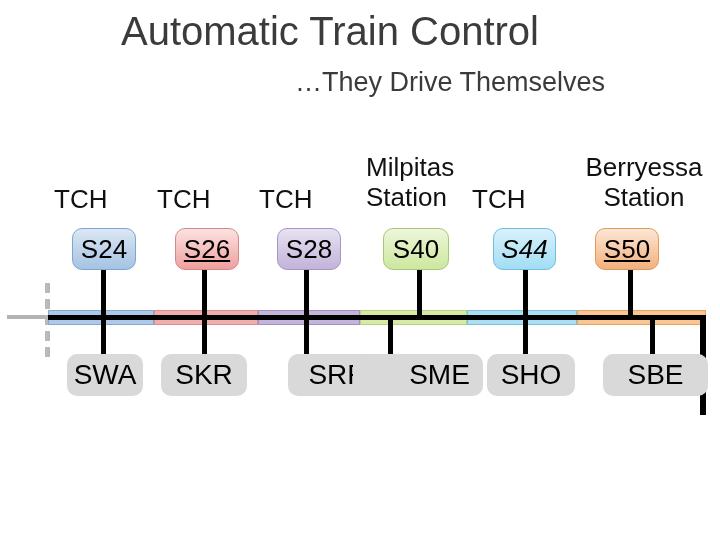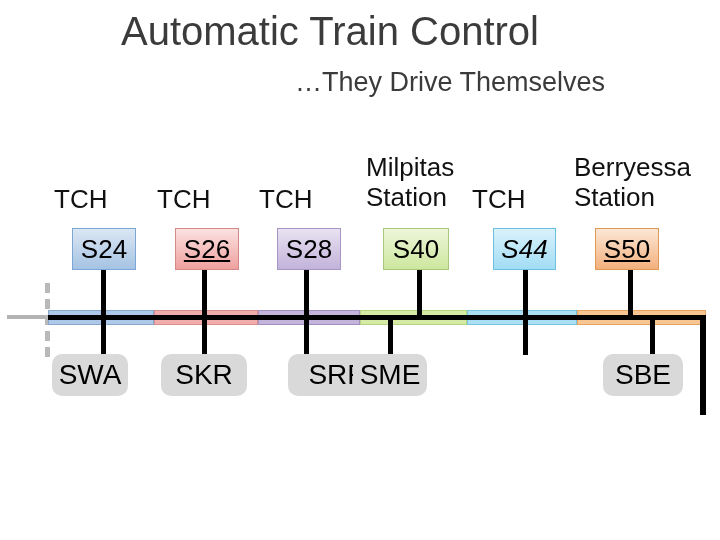--- a/index.html
+++ b/index.html
@@ -17,24 +17,24 @@
     left:180px;top:66px;width:540px;text-align:center;
     font-size:27px;line-height:32px;color:#3b3b3b;white-space:nowrap;
   }
   
   .lbl{font-size:26px;line-height:30px;color:#111;text-align:left;}
   .tch1{left:54px;top:184px;width:100px;}
   .tch2{left:157px;top:184px;width:100px;}
   .tch3{left:259px;top:184px;width:100px;}
   .tch4{left:472px;top:184px;width:100px;}
   .milpitas{left:366px;top:152px;width:115px;text-align:left;}
-  .berryessa{left:574px;top:152px;width:140px;text-align:left;}
+  .berryessa{left:574px;top:152px;width:140px;text-align:center;}
   
   .sbox{
-    top:228px;height:40px;border-radius:0;border:1.5px solid;
+    top:228px;height:40px;border-radius:10px;border:1.5px solid;
     font-size:26px;line-height:40px;text-align:center;color:#000;z-index:5;
   }
   .s24{left:72px;width:62px;background:linear-gradient(180deg,#dbe7f3,#a5c3e3);border-color:#7ea6d4;}
   .s26{left:175px;width:62px;background:linear-gradient(180deg,#fbe2e1,#efa09e);border-color:#d18a88;text-decoration:underline;}
   .s28{left:277px;width:62px;background:linear-gradient(180deg,#e8e2f1,#c2b3da);border-color:#a795c5;}
   .s40{left:383px;width:64px;background:linear-gradient(180deg,#edf6da,#cde79e);border-color:#a9c77b;}
   .s44{left:493px;width:61px;background:linear-gradient(180deg,#d9f1fb,#a2ddf4);border-color:#6dbfdf;font-style:italic;}
   .s50{left:595px;width:62px;background:linear-gradient(180deg,#fce7d5,#f3b07d);border-color:#df9a58;text-decoration:underline;}
   
   .gray-line{left:7px;top:315px;width:41px;height:4px;background:#b3b3b3;z-index:1;}
@@ -55,26 +55,26 @@
   .up{top:267px;height:53px;}
   .dn{top:318px;height:37px;}
   .u1{left:101px;} .u2{left:202px;} .u3{left:304px;} .u4{left:417px;} .u5{left:523px;} .u6{left:628px;}
   .l1{left:101px;} .l2{left:202px;} .l3{left:304px;} .l4{left:388px;} .l5{left:523px;} .l6{left:650px;}
   .ssl-line{left:700px;top:317px;width:6px;height:98px;background:#000;z-index:4;}
   
   .wbox{
     top:354px;height:42px;background:#d9d9d9;border-radius:10px;
     font-size:28px;line-height:42px;text-align:center;color:#000;z-index:5;
   }
-  .swa{left:52px;width:76px;}
+  .swa{left:67px;width:76px;}
   .skr{left:161px;width:86px;}
   .srr{left:264px;width:100px;margin-left:24px;}
-  .sme{left:353px;width:74px;}
+  .sme{left:353px;width:87px;padding-left:43px;}
   .sho{left:487px;width:88px;}
-  .sbe{left:603px;width:80px;}
+  .sbe{left:603px;width:105px;}
   .ssl{left:628px;top:413px;width:87px;height:44px;line-height:44px;}
 </style>
 </head>
 <body>
 
 <div class="slide">
 
   <div class="abs title">Automatic Train Control</div>
   <div class="abs subtitle">…They Drive Themselves</div>
 
@@ -116,15 +116,16 @@
   <div class="abs con dn l3"></div>
   <div class="abs con dn l4"></div>
   <div class="abs con dn l5"></div>
   <div class="abs con dn l6"></div>
   <div class="abs ssl-line"></div>
 
   <div class="abs wbox swa">SWA</div>
   <div class="abs wbox skr">SKR</div>
   <div class="abs wbox srr">SRR</div>
   <div class="abs wbox sme">SME</div>
+  <div class="abs wbox sho">SHO</div>
   <div class="abs wbox sbe">SBE</div>
 
 </div>
 
 </body></html>

